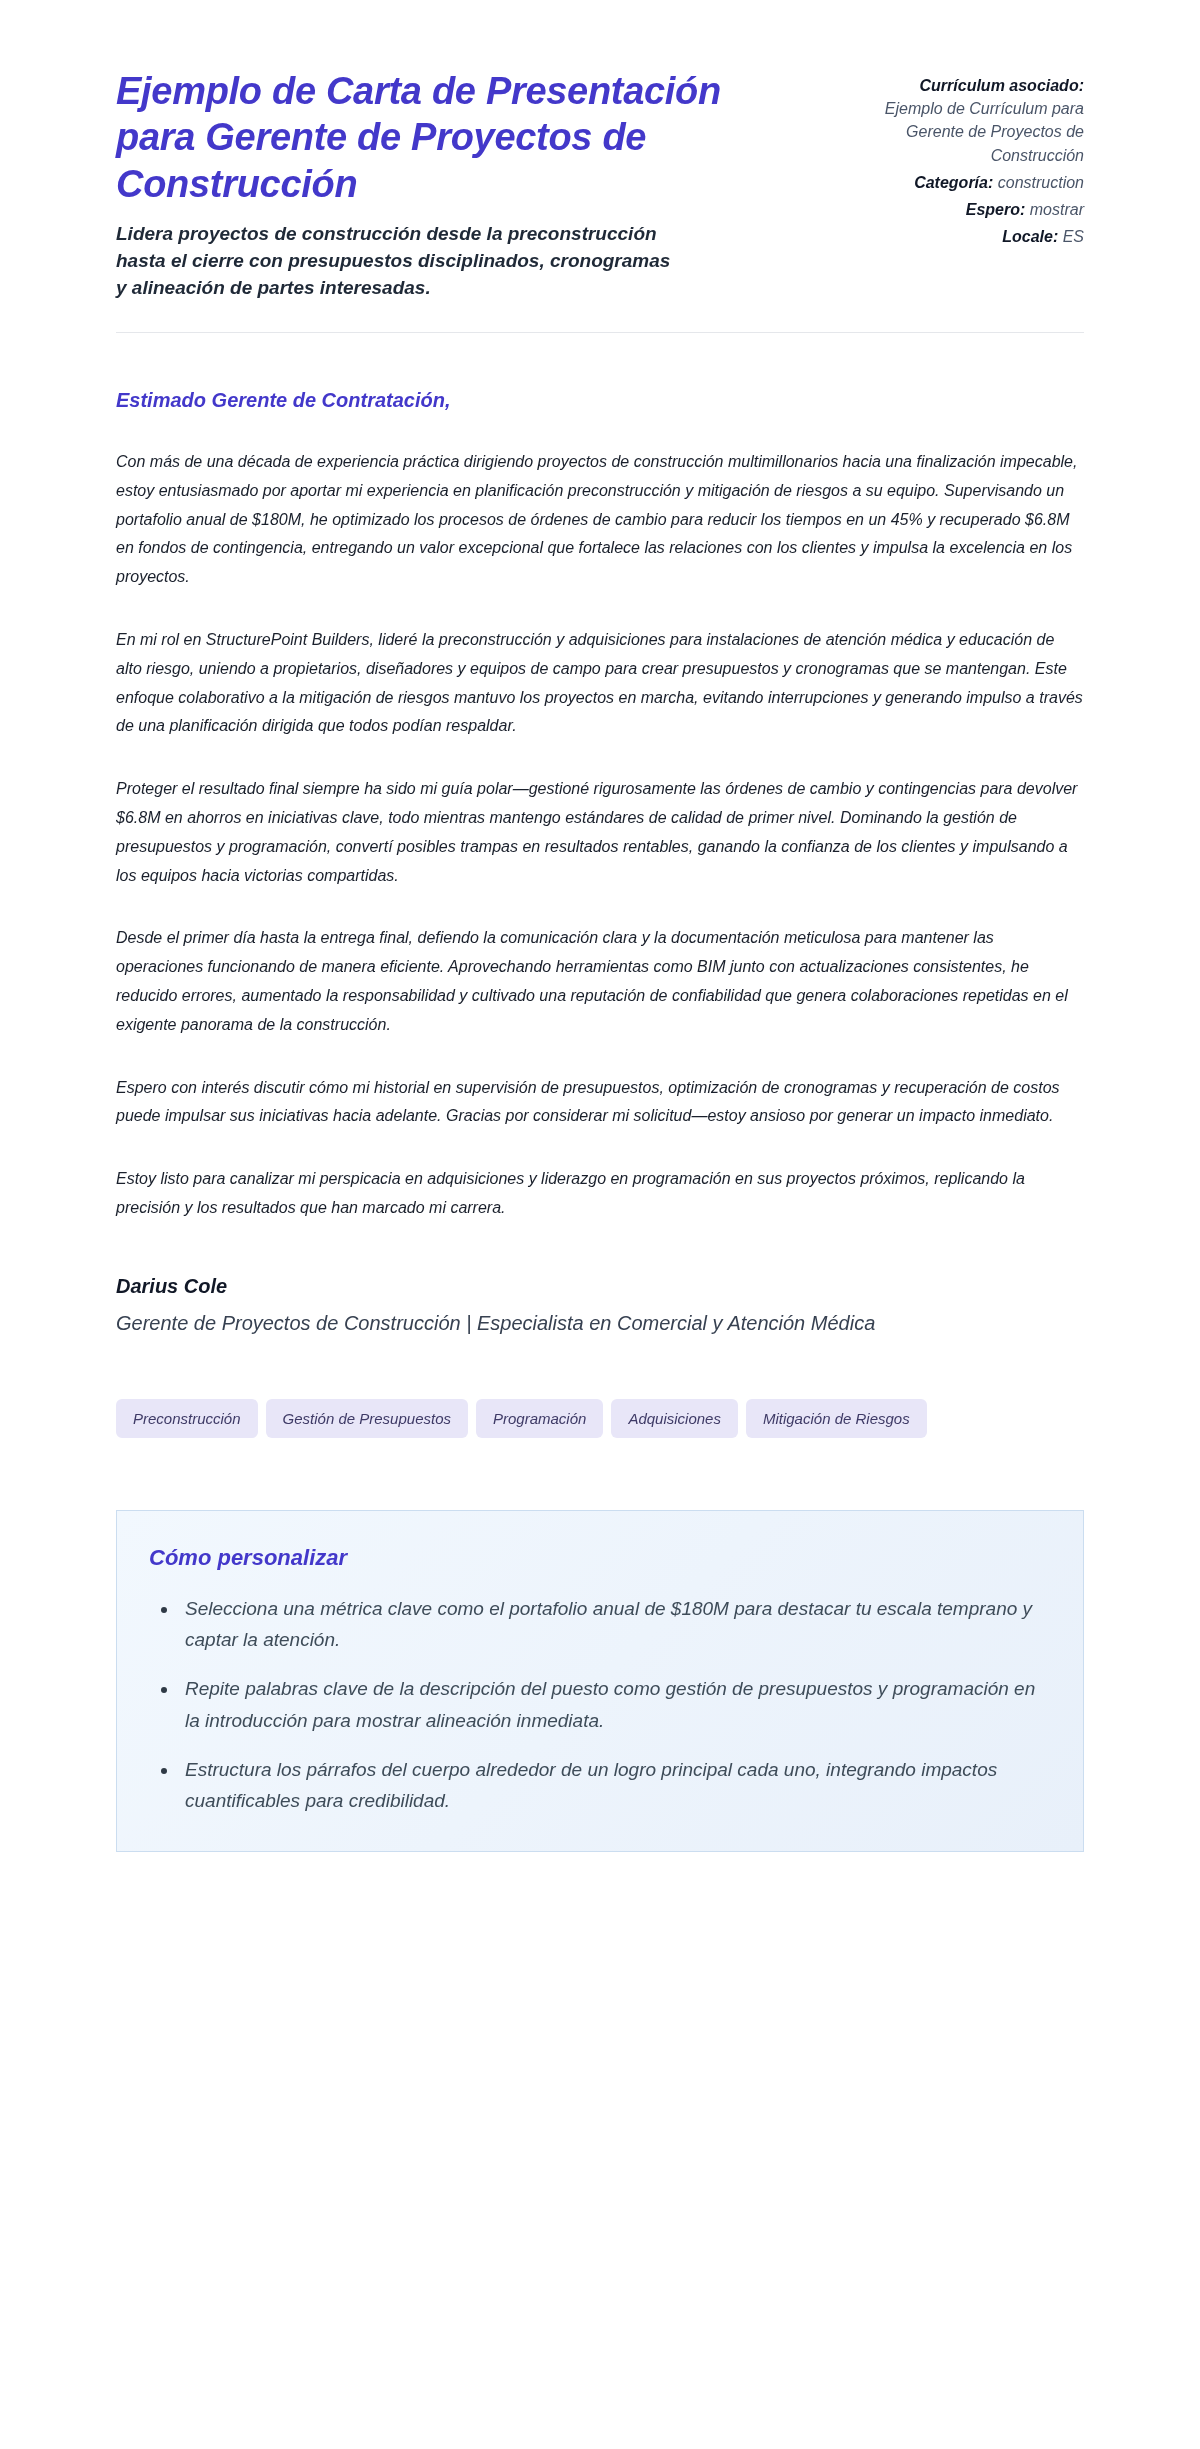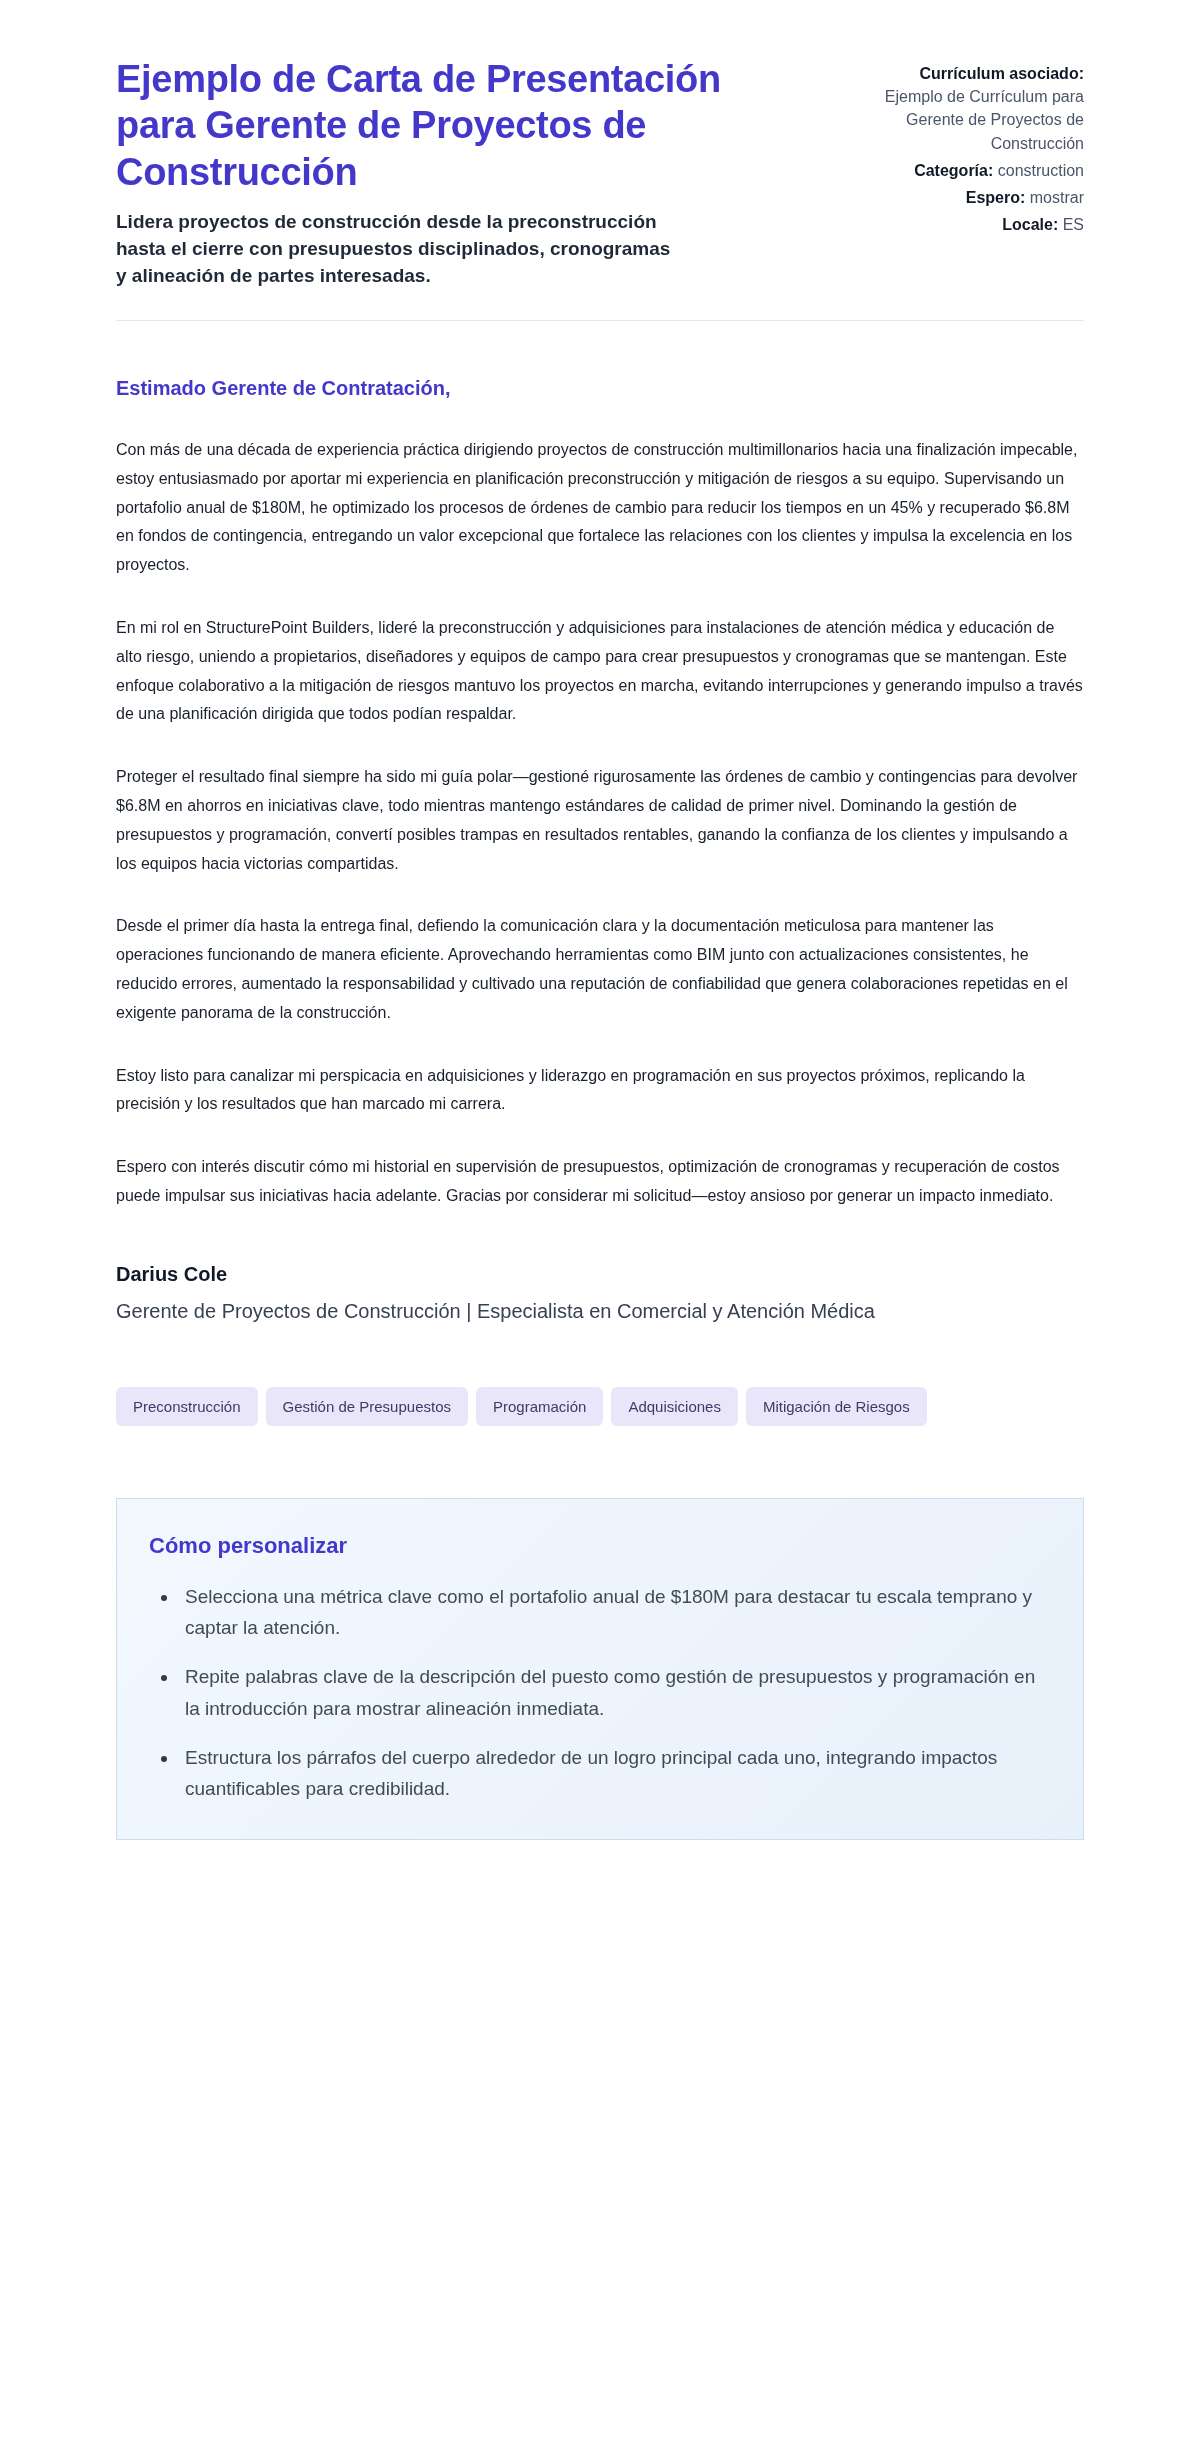--- a/index.html
+++ b/index.html
@@ -15,22 +15,23 @@
   html,body{background:#ffffff;}
   body{
     font-family:"Liberation Sans","DejaVu Sans",sans-serif;
     color:var(--text);
     width:1200px;
     min-height:2449px;
     margin:0 auto;
   }
   .page{
     max-width:968px;
-    margin:4px auto;
+    margin:16px auto;
     padding:52px 0 100px 0;
+    font-style:italic;
   }
   
   .header{
     display:flex;
     justify-content:space-between;
     align-items:flex-start;
     gap:40px;
   }
   .header-left{flex:1;max-width:620px;}
   .page-title{
@@ -156,22 +157,22 @@
   </header>
 
   <hr class="divider">
 
   <main class="letter">
     <p class="salutation">Estimado Gerente de Contratación,</p>
     <p class="para">Con más de una década de experiencia práctica dirigiendo proyectos de construcción multimillonarios hacia una finalización impecable, estoy entusiasmado por aportar mi experiencia en planificación preconstrucción y mitigación de riesgos a su equipo. Supervisando un portafolio anual de $180M, he optimizado los procesos de órdenes de cambio para reducir los tiempos en un 45% y recuperado $6.8M en fondos de contingencia, entregando un valor excepcional que fortalece las relaciones con los clientes y impulsa la excelencia en los proyectos.</p>
     <p class="para">En mi rol en StructurePoint Builders, lideré la preconstrucción y adquisiciones para instalaciones de atención médica y educación de alto riesgo, uniendo a propietarios, diseñadores y equipos de campo para crear presupuestos y cronogramas que se mantengan. Este enfoque colaborativo a la mitigación de riesgos mantuvo los proyectos en marcha, evitando interrupciones y generando impulso a través de una planificación dirigida que todos podían respaldar.</p>
     <p class="para">Proteger el resultado final siempre ha sido mi guía polar—gestioné rigurosamente las órdenes de cambio y contingencias para devolver $6.8M en ahorros en iniciativas clave, todo mientras mantengo estándares de calidad de primer nivel. Dominando la gestión de presupuestos y programación, convertí posibles trampas en resultados rentables, ganando la confianza de los clientes y impulsando a los equipos hacia victorias compartidas.</p>
     <p class="para">Desde el primer día hasta la entrega final, defiendo la comunicación clara y la documentación meticulosa para mantener las operaciones funcionando de manera eficiente. Aprovechando herramientas como BIM junto con actualizaciones consistentes, he reducido errores, aumentado la responsabilidad y cultivado una reputación de confiabilidad que genera colaboraciones repetidas en el exigente panorama de la construcción.</p>
+    <p class="para">Espero con interés discutir cómo mi historial en supervisión de presupuestos, optimización de cronogramas y recuperación de costos puede impulsar sus iniciativas hacia adelante. Gracias por considerar mi solicitud—estoy ansioso por generar un impacto inmediato.</p>
     <p class="para">Estoy listo para canalizar mi perspicacia en adquisiciones y liderazgo en programación en sus proyectos próximos, replicando la precisión y los resultados que han marcado mi carrera.</p>
-    <p class="para">Espero con interés discutir cómo mi historial en supervisión de presupuestos, optimización de cronogramas y recuperación de costos puede impulsar sus iniciativas hacia adelante. Gracias por considerar mi solicitud—estoy ansioso por generar un impacto inmediato.</p>
 
     <div class="signature">
       <p class="sig-name">Darius Cole</p>
       <p class="sig-role">Gerente de Proyectos de Construcción | Especialista en Comercial y Atención Médica</p>
     </div>
   </main>
 
   <div class="tags">
     <span class="tag">Preconstrucción</span>
     <span class="tag">Gestión de Presupuestos</span>

